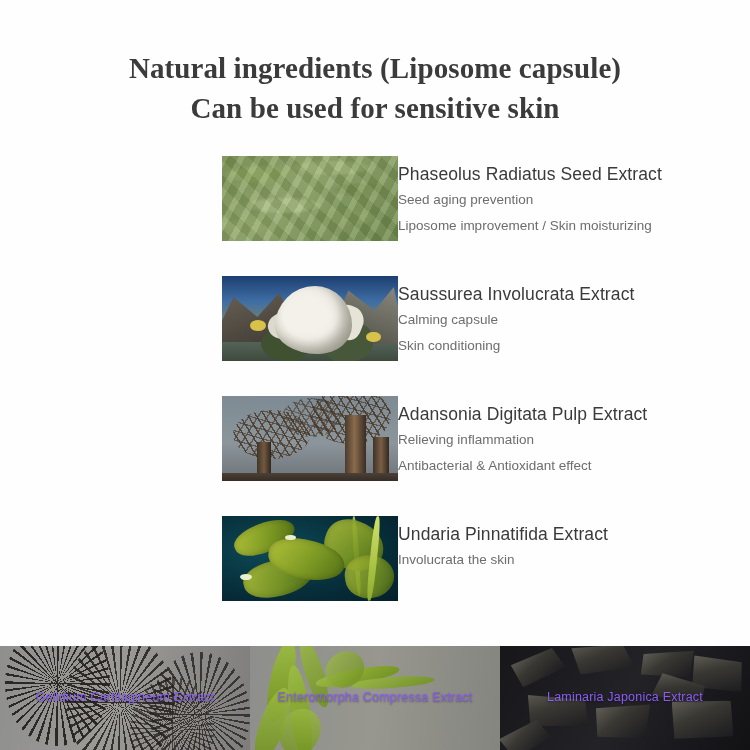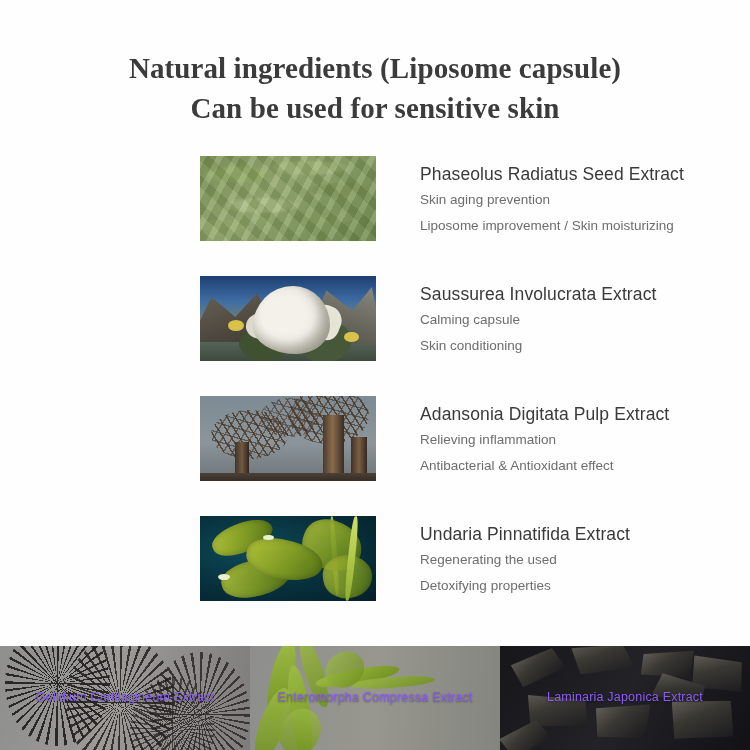--- a/index.html
+++ b/index.html
@@ -59,21 +59,20 @@
     flex: 0 0 176px;
     position: relative;
     overflow: hidden;
     background: #9aa08f;
   }
   .thumb .art {
     position: absolute;
     inset: 0;
   }
   .ing-text {
-    padding-left: 44px;
     padding-top: 6px;
   }
   .ing-name {
     font-size: 17.5px;
     color: #3a3a3a;
     line-height: 24px;
     letter-spacing: 0.1px;
     white-space: nowrap;
   }
   .ing-sub {
@@ -307,21 +306,21 @@
   </div>
 
   <div class="ingredient-list">
 
     <div class="ingredient-row">
       <div class="thumb">
         <div class="art art-beans"></div>
       </div>
       <div class="ing-text">
         <div class="ing-name">Phaseolus Radiatus Seed Extract</div>
-        <div class="ing-sub">Skin aging prevention</div>
+        <div class="ing-sub">Seed aging prevention</div>
         <div class="ing-sub">Liposome improvement / Skin moisturizing</div>
       </div>
     </div>
 
     <div class="ingredient-row">
       <div class="thumb">
         <div class="art art-lotus">
           <div class="mtn m1"></div>
           <div class="mtn m2"></div>
           <div class="leaf l1"></div>
@@ -368,22 +367,21 @@
           <div class="frond f1"></div>
           <div class="frond f3"></div>
           <div class="frond f2"></div>
           <div class="stipe s1"></div>
           <div class="tip tp1"></div>
           <div class="tip tp2"></div>
         </div>
       </div>
       <div class="ing-text">
         <div class="ing-name">Undaria Pinnatifida Extract</div>
-        <div class="ing-sub">Regenerating the used</div>
-        <div class="ing-sub">Detoxifying properties</div>
+        <div class="ing-sub">Involucrata the skin</div>
       </div>
     </div>
 
   </div>
 
   <div class="bottom-strip">
 
     <div class="strip-panel">
       <div class="art art-gelidium">
         <div class="tuft g1"></div>

